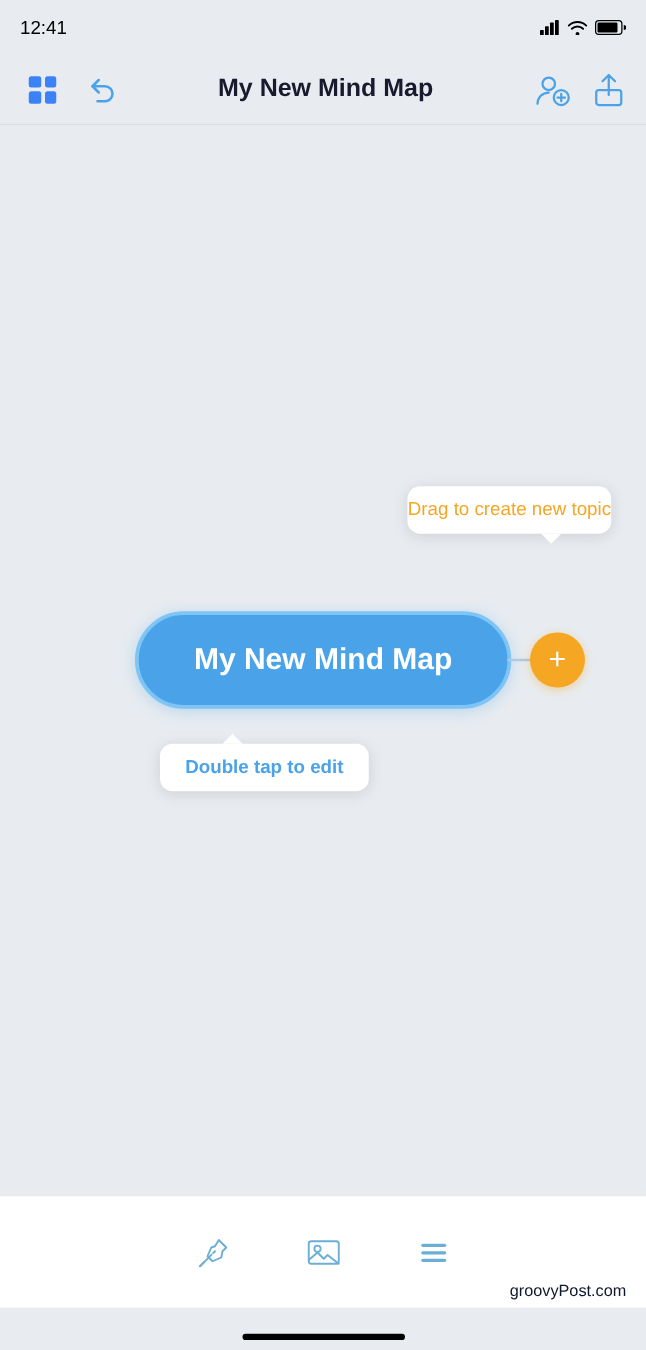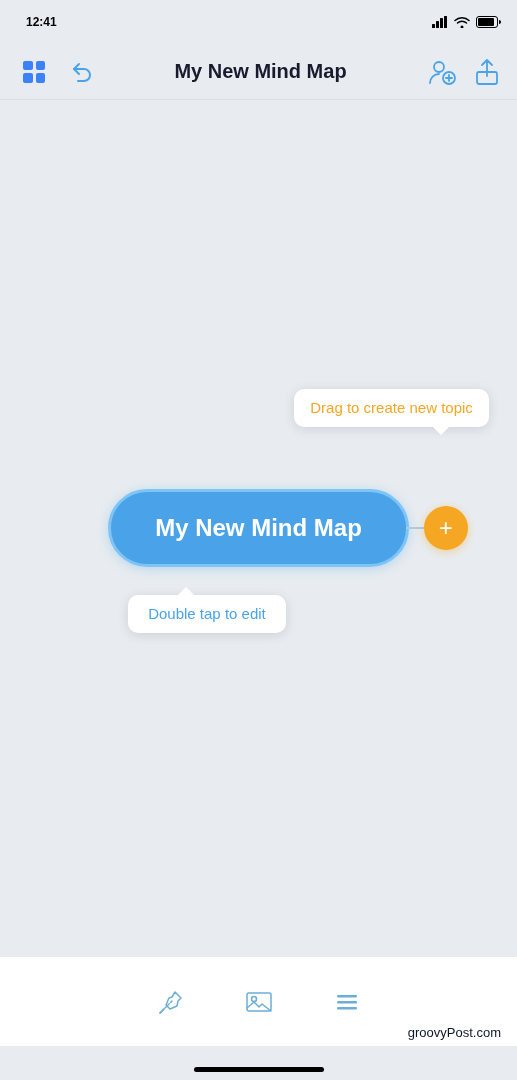--- a/index.html
+++ b/index.html
@@ -19,24 +19,23 @@
       width: 100%;
       height: 44px;
       background: #e8ecf0;
       display: flex;
       align-items: center;
       justify-content: space-between;
       padding: 0 16px;
     }
 
     .status-time {
-      font-size: 12px;
-      font-weight: 700;
+      font-size: 15px;
+      font-weight: 400;
       color: #000;
-      margin-left: 10px;
     }
 
     .status-icons {
       display: flex;
       align-items: center;
       gap: 6px;
     }
 
     
     .nav-bar {
@@ -173,21 +172,21 @@
       margin-top: -1px;
     }
 
     
     .tooltip-drag {
       position: absolute;
       top: -100px;
       right: -80px;
       background: white;
       border-radius: 10px;
-      padding: 10px 16px;
+      padding: 10px 0;
       box-shadow: 0 2px 12px rgba(0,0,0,0.12);
       white-space: nowrap;
     }
 
     .tooltip-drag::after {
       content: '';
       position: absolute;
       bottom: -8px;
       right: 40px;
       width: 0;
@@ -223,21 +222,21 @@
       width: 0;
       height: 0;
       border-left: 8px solid transparent;
       border-right: 8px solid transparent;
       border-bottom: 8px solid white;
     }
 
     .tooltip-edit-text {
       color: #4aa3e8;
       font-size: 15px;
-      font-weight: 400;
+      font-weight: 700;
     }
 
     
     .bottom-toolbar {
       position: absolute;
       bottom: 34px;
       left: 0;
       width: 100%;
       height: 90px;
       background: white;

